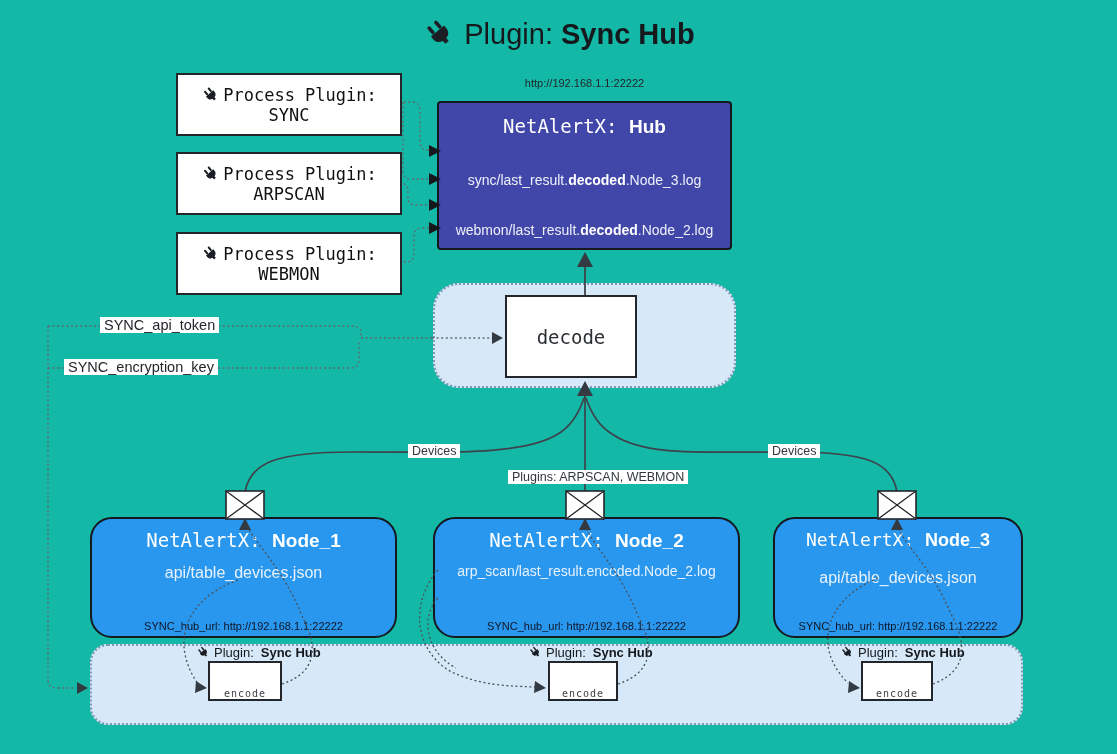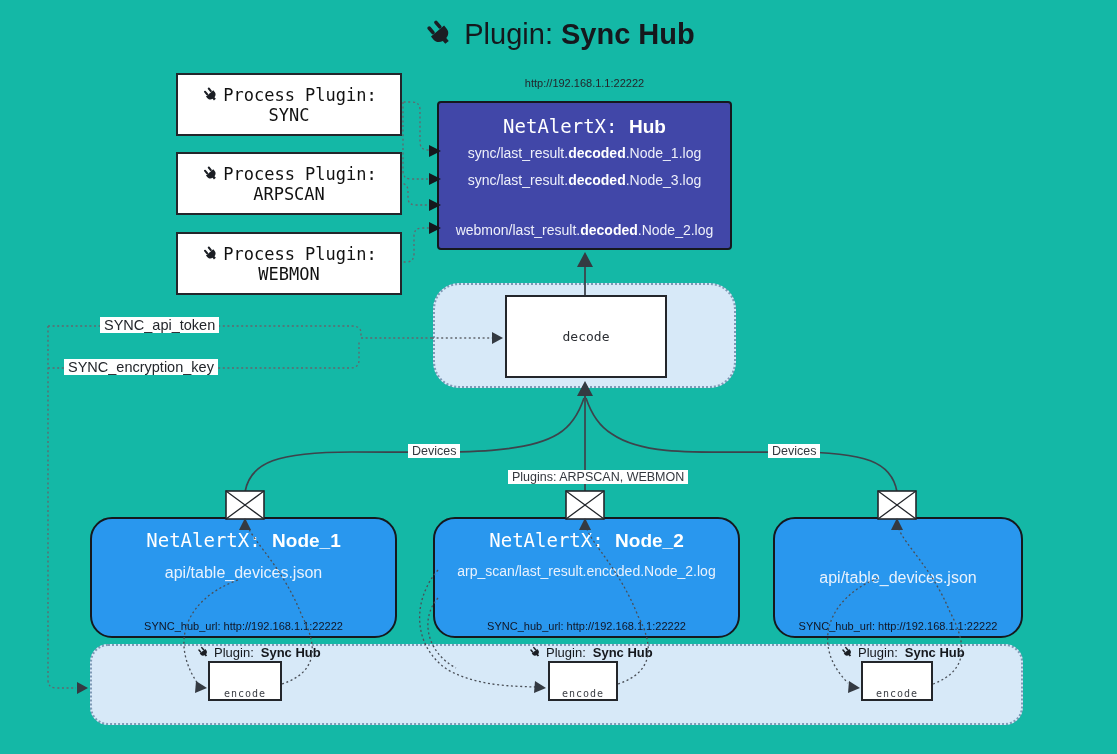--- a/index.html
+++ b/index.html
@@ -23,23 +23,23 @@
   .hub{left:437px;top:101px;width:295px;height:149px;background:#4147a8;border:2px solid #15181d;
        border-radius:4px;box-sizing:border-box;}
   .hub .htitle{position:absolute;top:12px;left:0;width:100%;text-align:center;color:#fff;
        font-size:19px;}
   .hname{font-weight:bold;font-family:"Liberation Sans",sans-serif;}
   .hlog{position:absolute;left:0;width:100%;text-align:center;color:#eef0fa;font-size:14px;white-space:nowrap;}
   .hlog b{color:#fff;}
   
   .dband{left:433px;top:283px;width:303px;height:105px;background:#d7e9f8;
          border:2px dotted #7e99b5;border-radius:26px;box-sizing:border-box;}
-  .dbox{left:505px;top:295px;width:162px;height:83px;background:#fff;border:2px solid #23262b;
+  .dbox{left:505px;top:295px;width:132px;height:83px;background:#fff;border:2px solid #23262b;
         box-sizing:border-box;display:flex;align-items:center;justify-content:center;
-        font-size:13px;color:#2b2e33;}
+        font-size:19px;color:#2b2e33;}
   
   .linelabel{background:#fff;padding:0 4px;font-size:14.5px;color:#23262b;white-space:nowrap;}
   .edgelabel{background:#fff;padding:0 4px;font-size:12.5px;color:#34383e;white-space:nowrap;}
   
   .node{top:517px;height:121px;background:#2997ee;border:2px solid #15181d;border-radius:22px;
         box-sizing:border-box;}
   .node .ntitle{position:absolute;top:10px;left:0;width:100%;text-align:center;color:#fff;font-size:19px;white-space:nowrap;}
   .node .nfile{position:absolute;left:0;width:100%;text-align:center;color:#e9f2fd;font-size:15px;white-space:nowrap;}
   .node .nurl{position:absolute;top:101px;left:0;width:100%;text-align:center;color:#101525;font-size:11px;white-space:nowrap;}
   
@@ -125,21 +125,20 @@
       </div>
     <div>WEBMON</div>
   </div>
 
   <div class="abs huburl">http://192.168.1.1:22222</div>
   <div class="abs hub z1">
     <div class="htitle mono">
       <span>NetAlertX:</span>
       <span class="hname">Hub</span>
     </div>
-    <div class="hlog" style="top:42px"><span>sync/last_result.</span><b>decoded</b><span>.Node_1.log</span></div>
     <div class="hlog" style="top:69px"><span>sync/last_result.</span><b>decoded</b><span>.Node_3.log</span></div>
     <div class="hlog" style="top:119px"><span>webmon/last_result.</span><b>decoded</b><span>.Node_2.log</span></div>
   </div>
 
   <div class="abs dband z1"></div>
   <div class="abs dbox mono z1">
     <span>decode</span>
   </div>
 
   <div class="abs linelabel z2" style="left:100px;top:317px">SYNC_api_token</div>
@@ -154,20 +153,22 @@
     <div class="nfile" style="top:45px;font-size:16px">api/table_devices.json</div>
     <div class="nurl">SYNC_hub_url: http://192.168.1.1:22222</div>
   </div>
   <div class="abs node z1" style="left:433px;width:307px">
     <div class="ntitle mono">
       <span>NetAlertX:</span> <span class="hname">Node_2</span></div>
     <div class="nfile" style="top:44px;font-size:14px">arp_scan/last_result.encoded.Node_2.log</div>
     <div class="nurl">SYNC_hub_url: http://192.168.1.1:22222</div>
   </div>
   <div class="abs node z1" style="left:773px;width:250px">
+    <div class="ntitle mono" style="font-size:18px">
+      <span>NetAlertX:</span> <span class="hname">Node_3</span></div>
     <div class="nfile" style="top:50px;font-size:16px">api/table_devices.json</div>
     <div class="nurl">SYNC_hub_url: http://192.168.1.1:22222</div>
   </div>
 
   <svg class="abs env z2" style="left:225px;top:490px" viewBox="0 0 40 30">
     <rect x="1" y="1" width="38" height="28" fill="#fff" stroke="#23262b" stroke-width="1.6"></rect>
     <path d="M1,1 L20,15 L39,1 M1,29 L20,15 L39,29" fill="none" stroke="#23262b" stroke-width="1.3"></path>
   </svg>
   <svg class="abs env z2" style="left:565px;top:490px" viewBox="0 0 40 30">
     <rect x="1" y="1" width="38" height="28" fill="#fff" stroke="#23262b" stroke-width="1.6"></rect>

